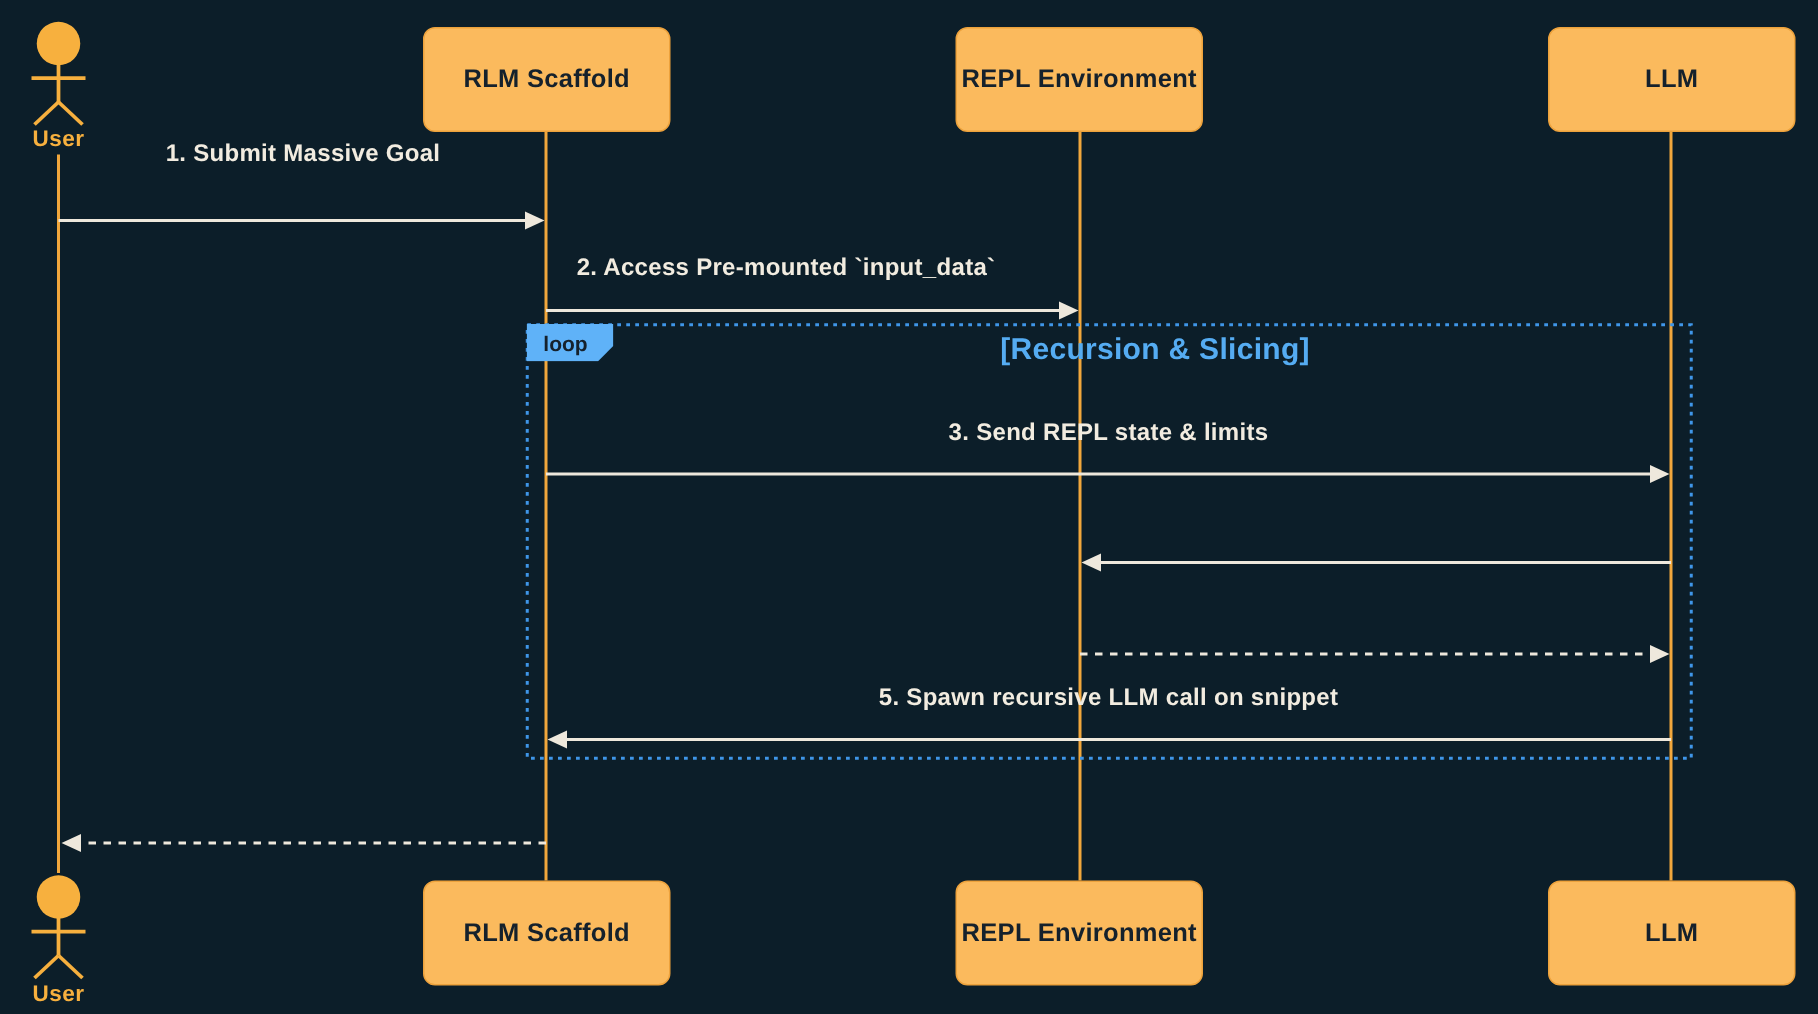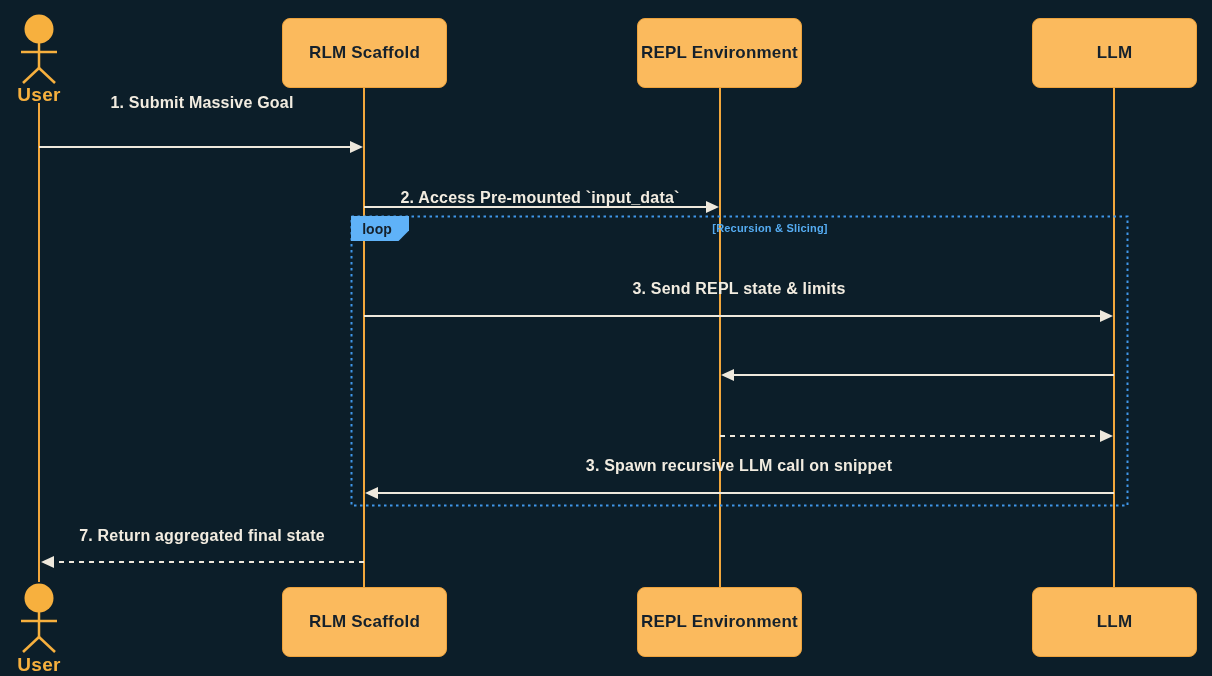--- a/index.html
+++ b/index.html
@@ -32,33 +32,33 @@
     background:var(--box_fill);
     border:1px solid var(--box_border);
     border-radius:8px;
     display:flex;align-items:center;justify-content:center;
     color:var(--box_text);
     font-size:17px;font-weight:600;letter-spacing:.2px;
     z-index:3;
   }
   .actor-label{
     position:absolute;left:39px;transform:translateX(-50%);
-    color:var(--actor);font-size:19px;font-weight:700;letter-spacing:.3px;
+    color:var(--actor);font-size:15px;font-weight:700;letter-spacing:.3px;
     z-index:3;white-space:nowrap;
   }
   .msg{
     position:absolute;transform:translateX(-50%);
     color:var(--message_text);
     font-size:16px;font-weight:600;letter-spacing:.2px;
     white-space:nowrap;z-index:4;
   }
   .loop-cond{
     position:absolute;left:770px;top:222px;transform:translateX(-50%);
     color:var(--loop_label);
-    font-size:11px;font-weight:600;letter-spacing:.2px;
+    font-size:20px;font-weight:600;letter-spacing:.2px;
     white-space:nowrap;z-index:4;
   }
   .loop-tab{
     position:absolute;left:351px;top:216px;
     width:58px;height:25px;
     background:var(--loop_tab_fill);
     clip-path:polygon(0 0,100% 0,100% 58%,82% 100%,0 100%);
     display:flex;align-items:center;justify-content:center;
     padding-right:6px;box-sizing:border-box;
     color:var(--box_text);font-size:14px;font-weight:700;
@@ -127,18 +127,17 @@
   <div class="pbox" style="left:637px;top:587px;">REPL Environment</div>
   <div class="pbox" style="left:1032px;top:587px;">LLM</div>
 
   <div class="actor-label" style="top:84px;">User</div>
   <div class="actor-label" style="top:654px;">User</div>
 
   <div class="loop-tab">loop</div>
   <div class="loop-cond">[Recursion &amp; Slicing]</div>
 
   <div class="msg" style="left:202px;top:94px;">1. Submit Massive Goal</div>
-  <div class="msg" style="left:540px;top:170px;margin-top:19px;">2. Access Pre-mounted `input_data`</div>
+  <div class="msg" style="left:524px;top:170px;">2. Access Pre-mounted `input_data`</div>
   <div class="msg" style="left:739px;top:280px;">3. Send REPL state &amp; limits</div>
-  <div class="msg" style="left:739px;top:457px;">3. Spawn recursive LLM call on snippet</div>
-  <div class="msg" style="left:202px;top:527px;">7. Return aggregated final state</div>
+  <div class="msg" style="left:739px;top:457px;">5. Spawn recursive LLM call on snippet</div>
 
 </div>
 
 </body></html>

